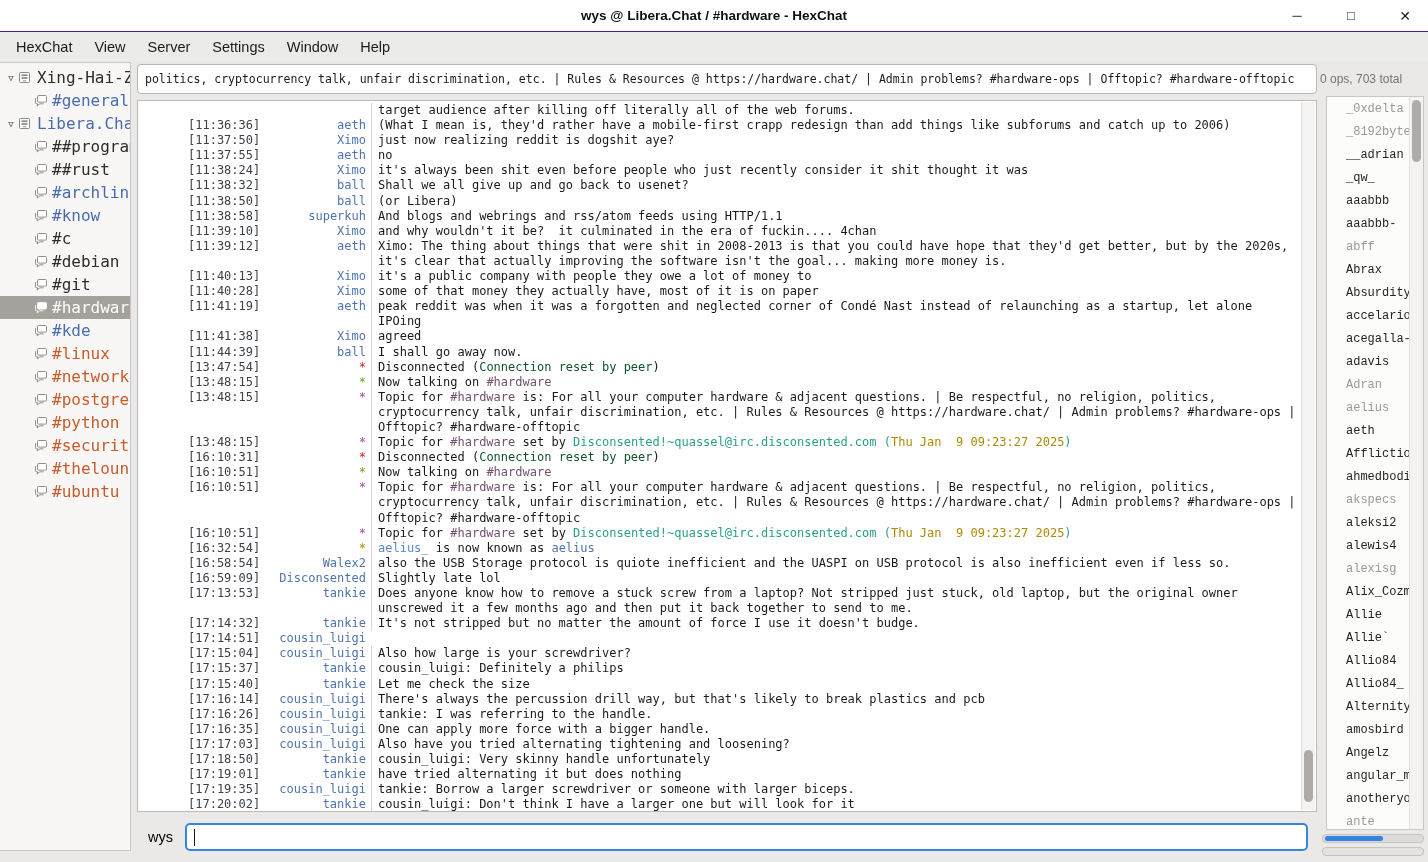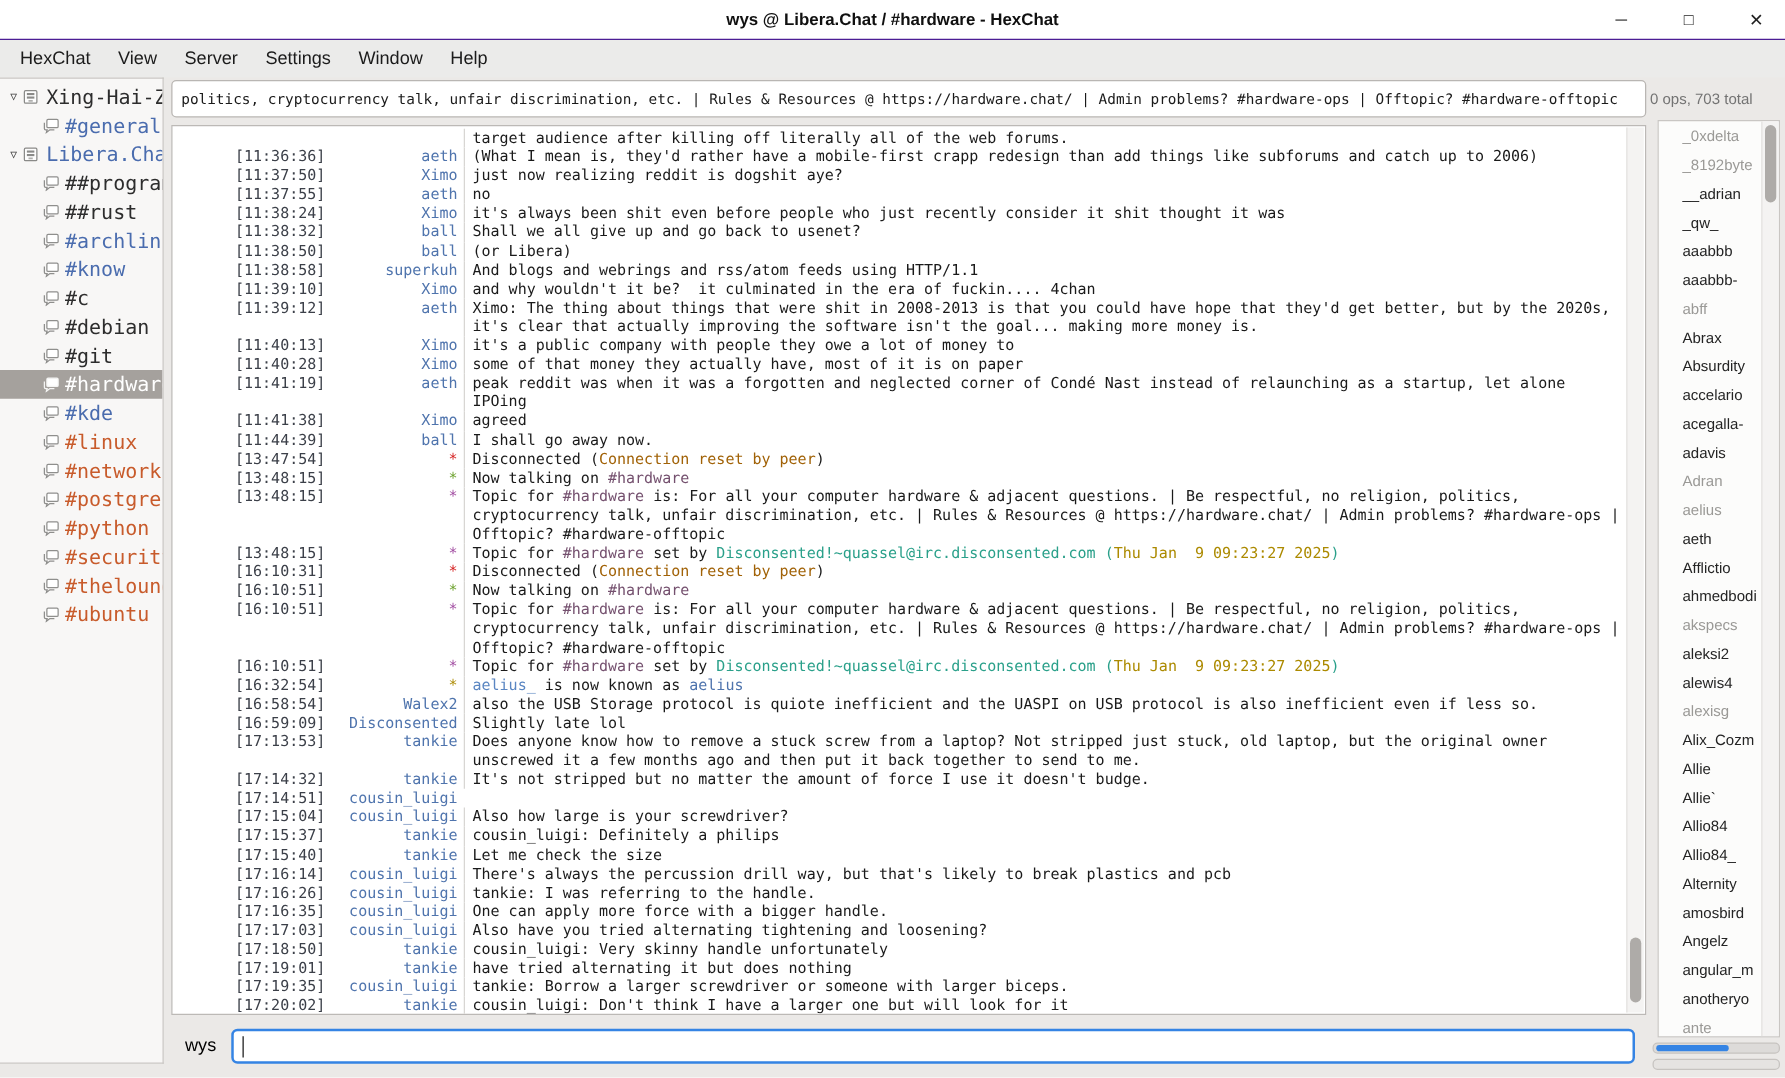--- a/index.html
+++ b/index.html
@@ -41,30 +41,30 @@
   .chatbox{position:absolute;left:137px;top:100px;width:1180px;height:712px;background:#ffffff;
            border:1px solid #bcb9b6;box-sizing:border-box;overflow:hidden;}
   .chatlines{position:absolute;left:0;top:2px;right:16px;font-family:"DejaVu Sans Mono",monospace;
              font-size:12px;line-height:15.1px;margin-left:44px;}
   .crow{display:flex;align-items:stretch;}
   .ctime{flex:0 0 82px;padding-left:6px;color:#3c4049;white-space:pre;}
   .cnick{flex:0 0 96px;text-align:right;white-space:pre;overflow:hidden;}
   .nickblue{color:#4f74ad;}
   .cmsg{flex:1;border-left:1px solid #d8d6d3;margin-left:5px;padding-left:6px;white-space:pre-wrap;
         word-break:break-word;color:#1a1a1a;}
-  .sg-text{color:#1a1a1a}.sg-red{color:#a16207}.sg-teal{color:#2aa08a}.sg-olive{color:#ac8a00}
+  .sg-text{color:#1a1a1a}.sg-red{color:#14532d}.sg-teal{color:#2aa08a}.sg-olive{color:#ac8a00}
   .sg-chan{color:#74506e}.sg-nickblue{color:#4f74ad}.sg-nick2{color:#5a86c2}
   .star-red{color:#d41c1c}.star-green{color:#6aa02a}.star-purple{color:#a04aa0}.star-olive{color:#ac8a00}
   .vscroll{position:absolute;right:1px;top:1px;bottom:1px;width:13px;background:#f4f3f2;border-left:1px solid #e4e2e0;}
   .vthumb{position:absolute;right:2px;width:9px;border-radius:5px;background:#aeaba8;}
   #chatthumb{bottom:8px;height:52px;}
   #userthumb{top:3px;height:62px;}
   
   .userbox{position:absolute;left:1326px;top:96px;width:98px;height:734px;background:#fcfcfb;
-           border:1px solid #c9c6c3;box-sizing:border-box;overflow:hidden;font-family:Liberation Sans, sans-serif;}
+           border:1px solid #c9c6c3;box-sizing:border-box;overflow:hidden;font-family:Liberation Mono, monospace;}
   .ulist{position:absolute;left:0;top:1px;right:13px;}
   .urow{height:23px;line-height:23px;padding-left:19px;font-size:12px;color:#242424;white-space:nowrap;overflow:hidden;}
   .urow.away{color:#9a9996;}
   .uscroll{position:absolute;right:0;top:0;bottom:0;width:13px;background:#f4f3f2;border-left:1px solid #e4e2e0;}
   .hbar{position:absolute;left:1322px;width:102px;height:9px;background:#dddbd9;border:1px solid #c6c3c0;
         border-radius:4px;box-sizing:border-box;}
   #hbar1{top:834px;}
   #hbar2{top:847px;background:#e5e3e1;}
   .hthumb{position:absolute;left:2px;top:1px;width:58px;height:5px;background:#3584e4;border-radius:3px;}
   

